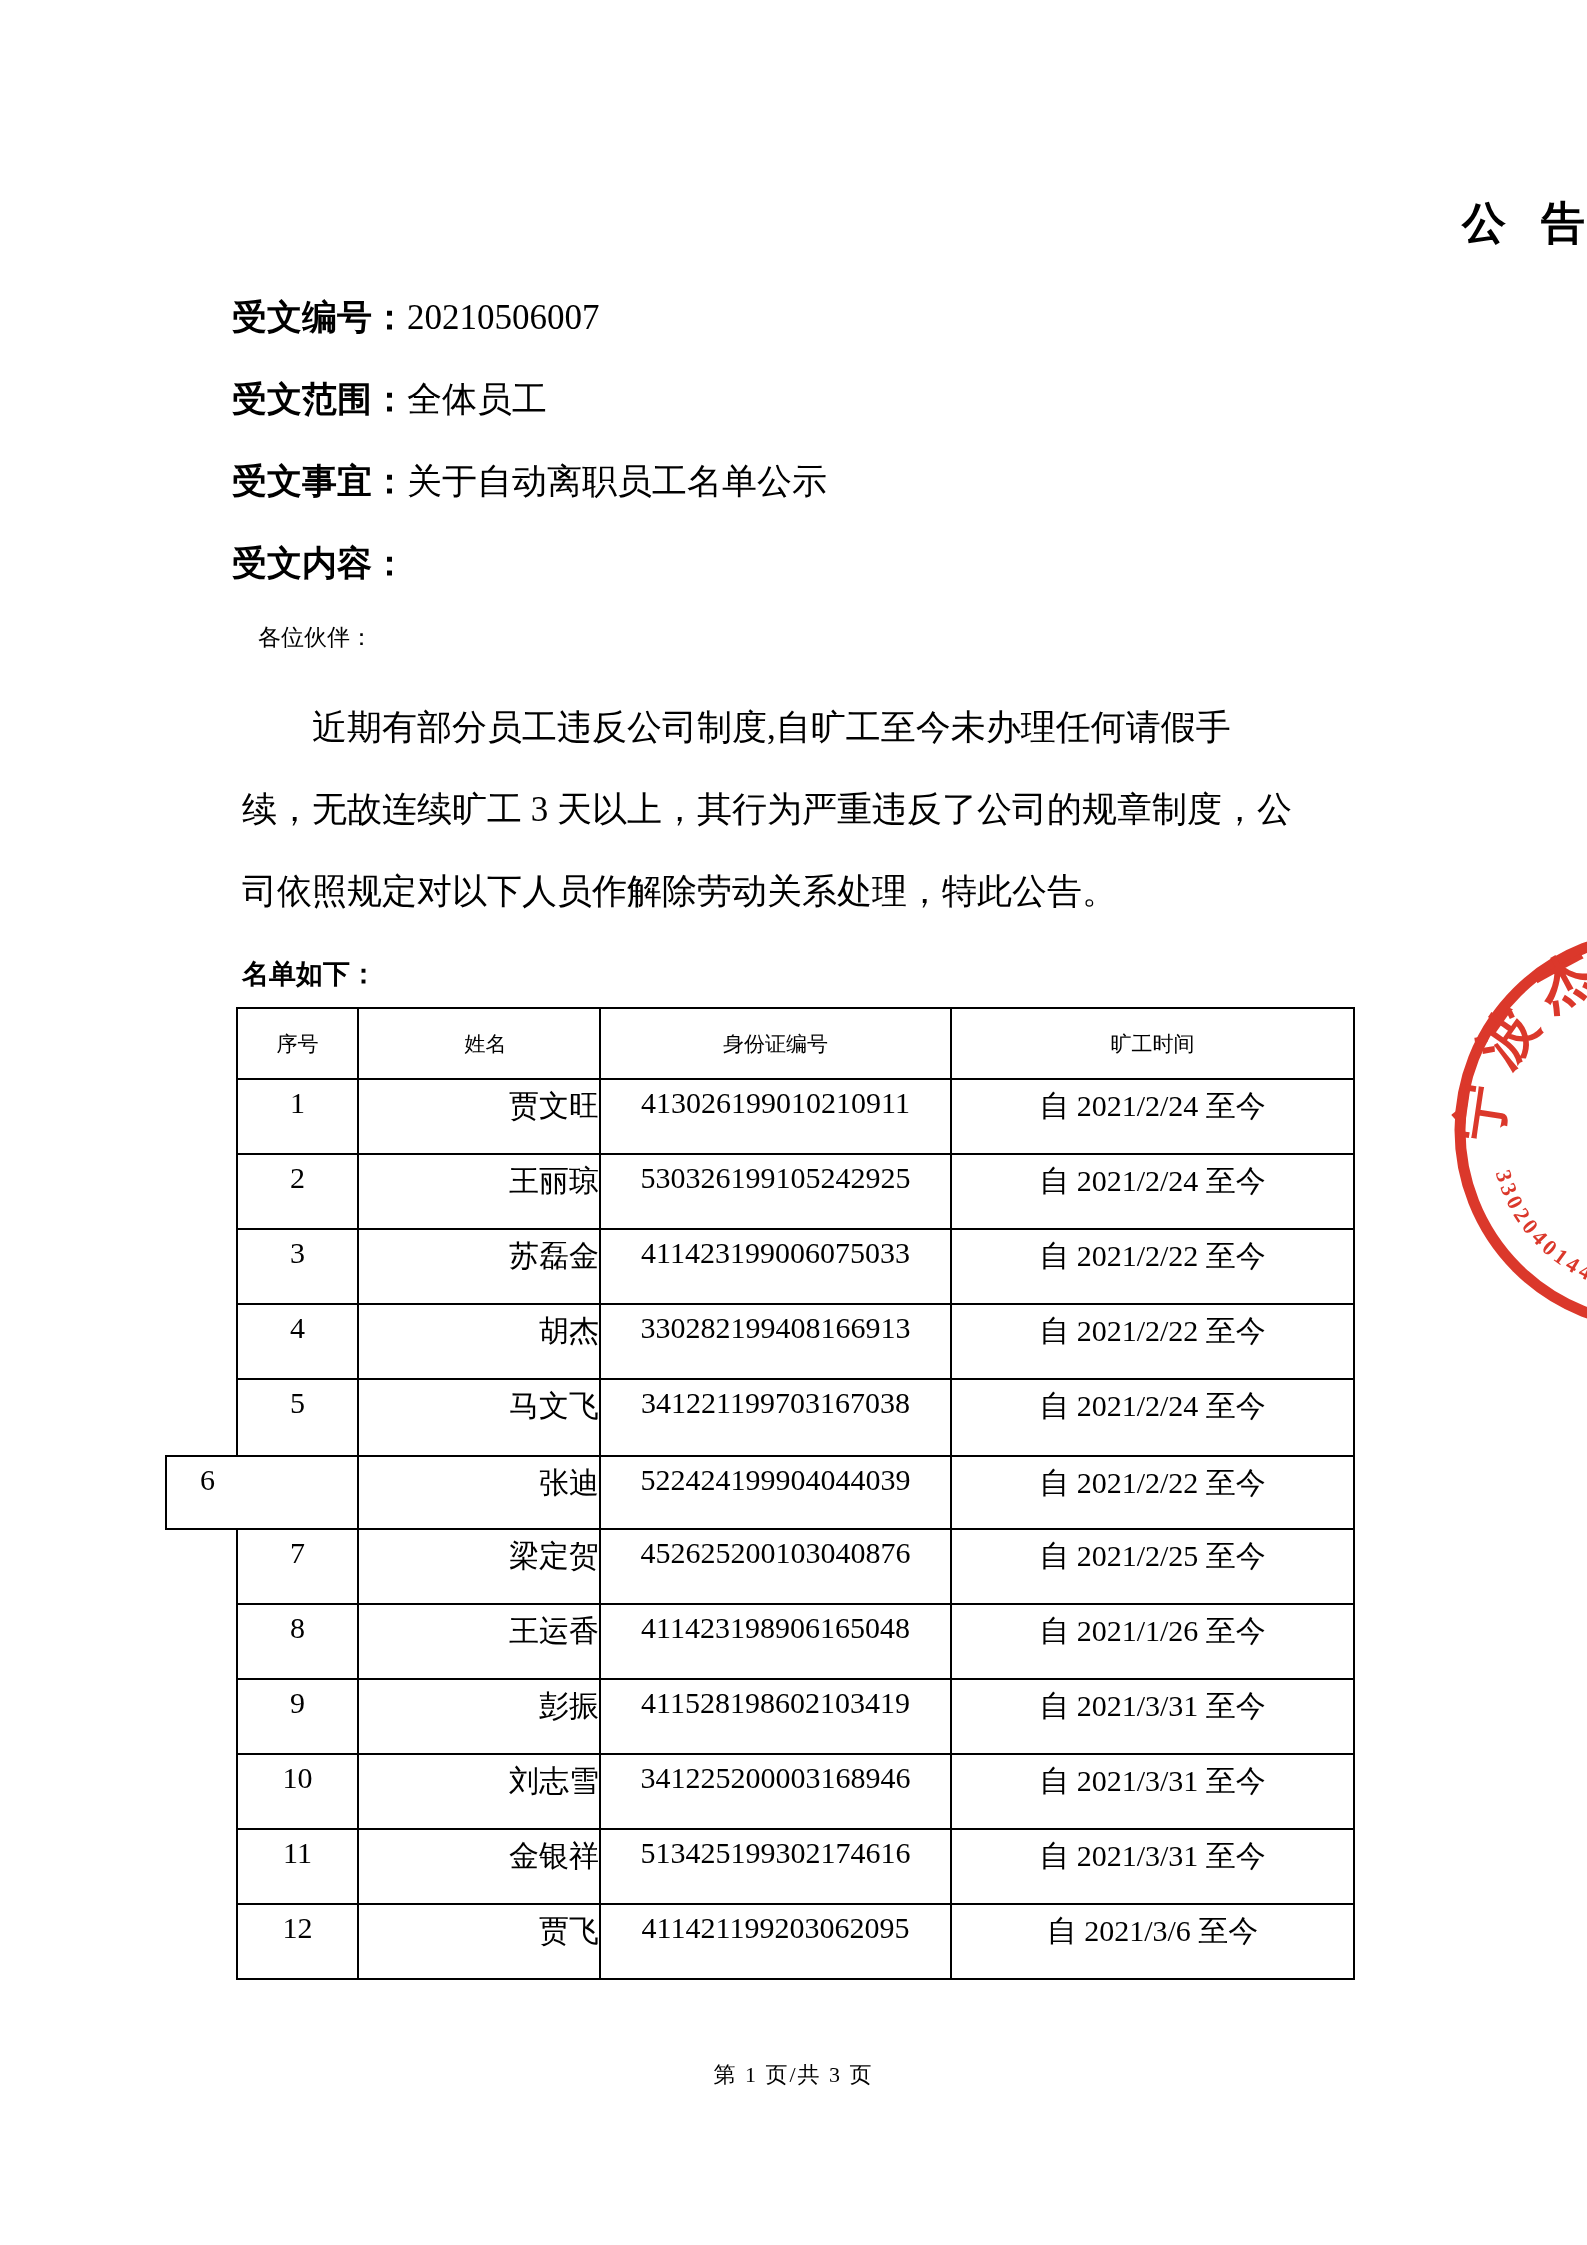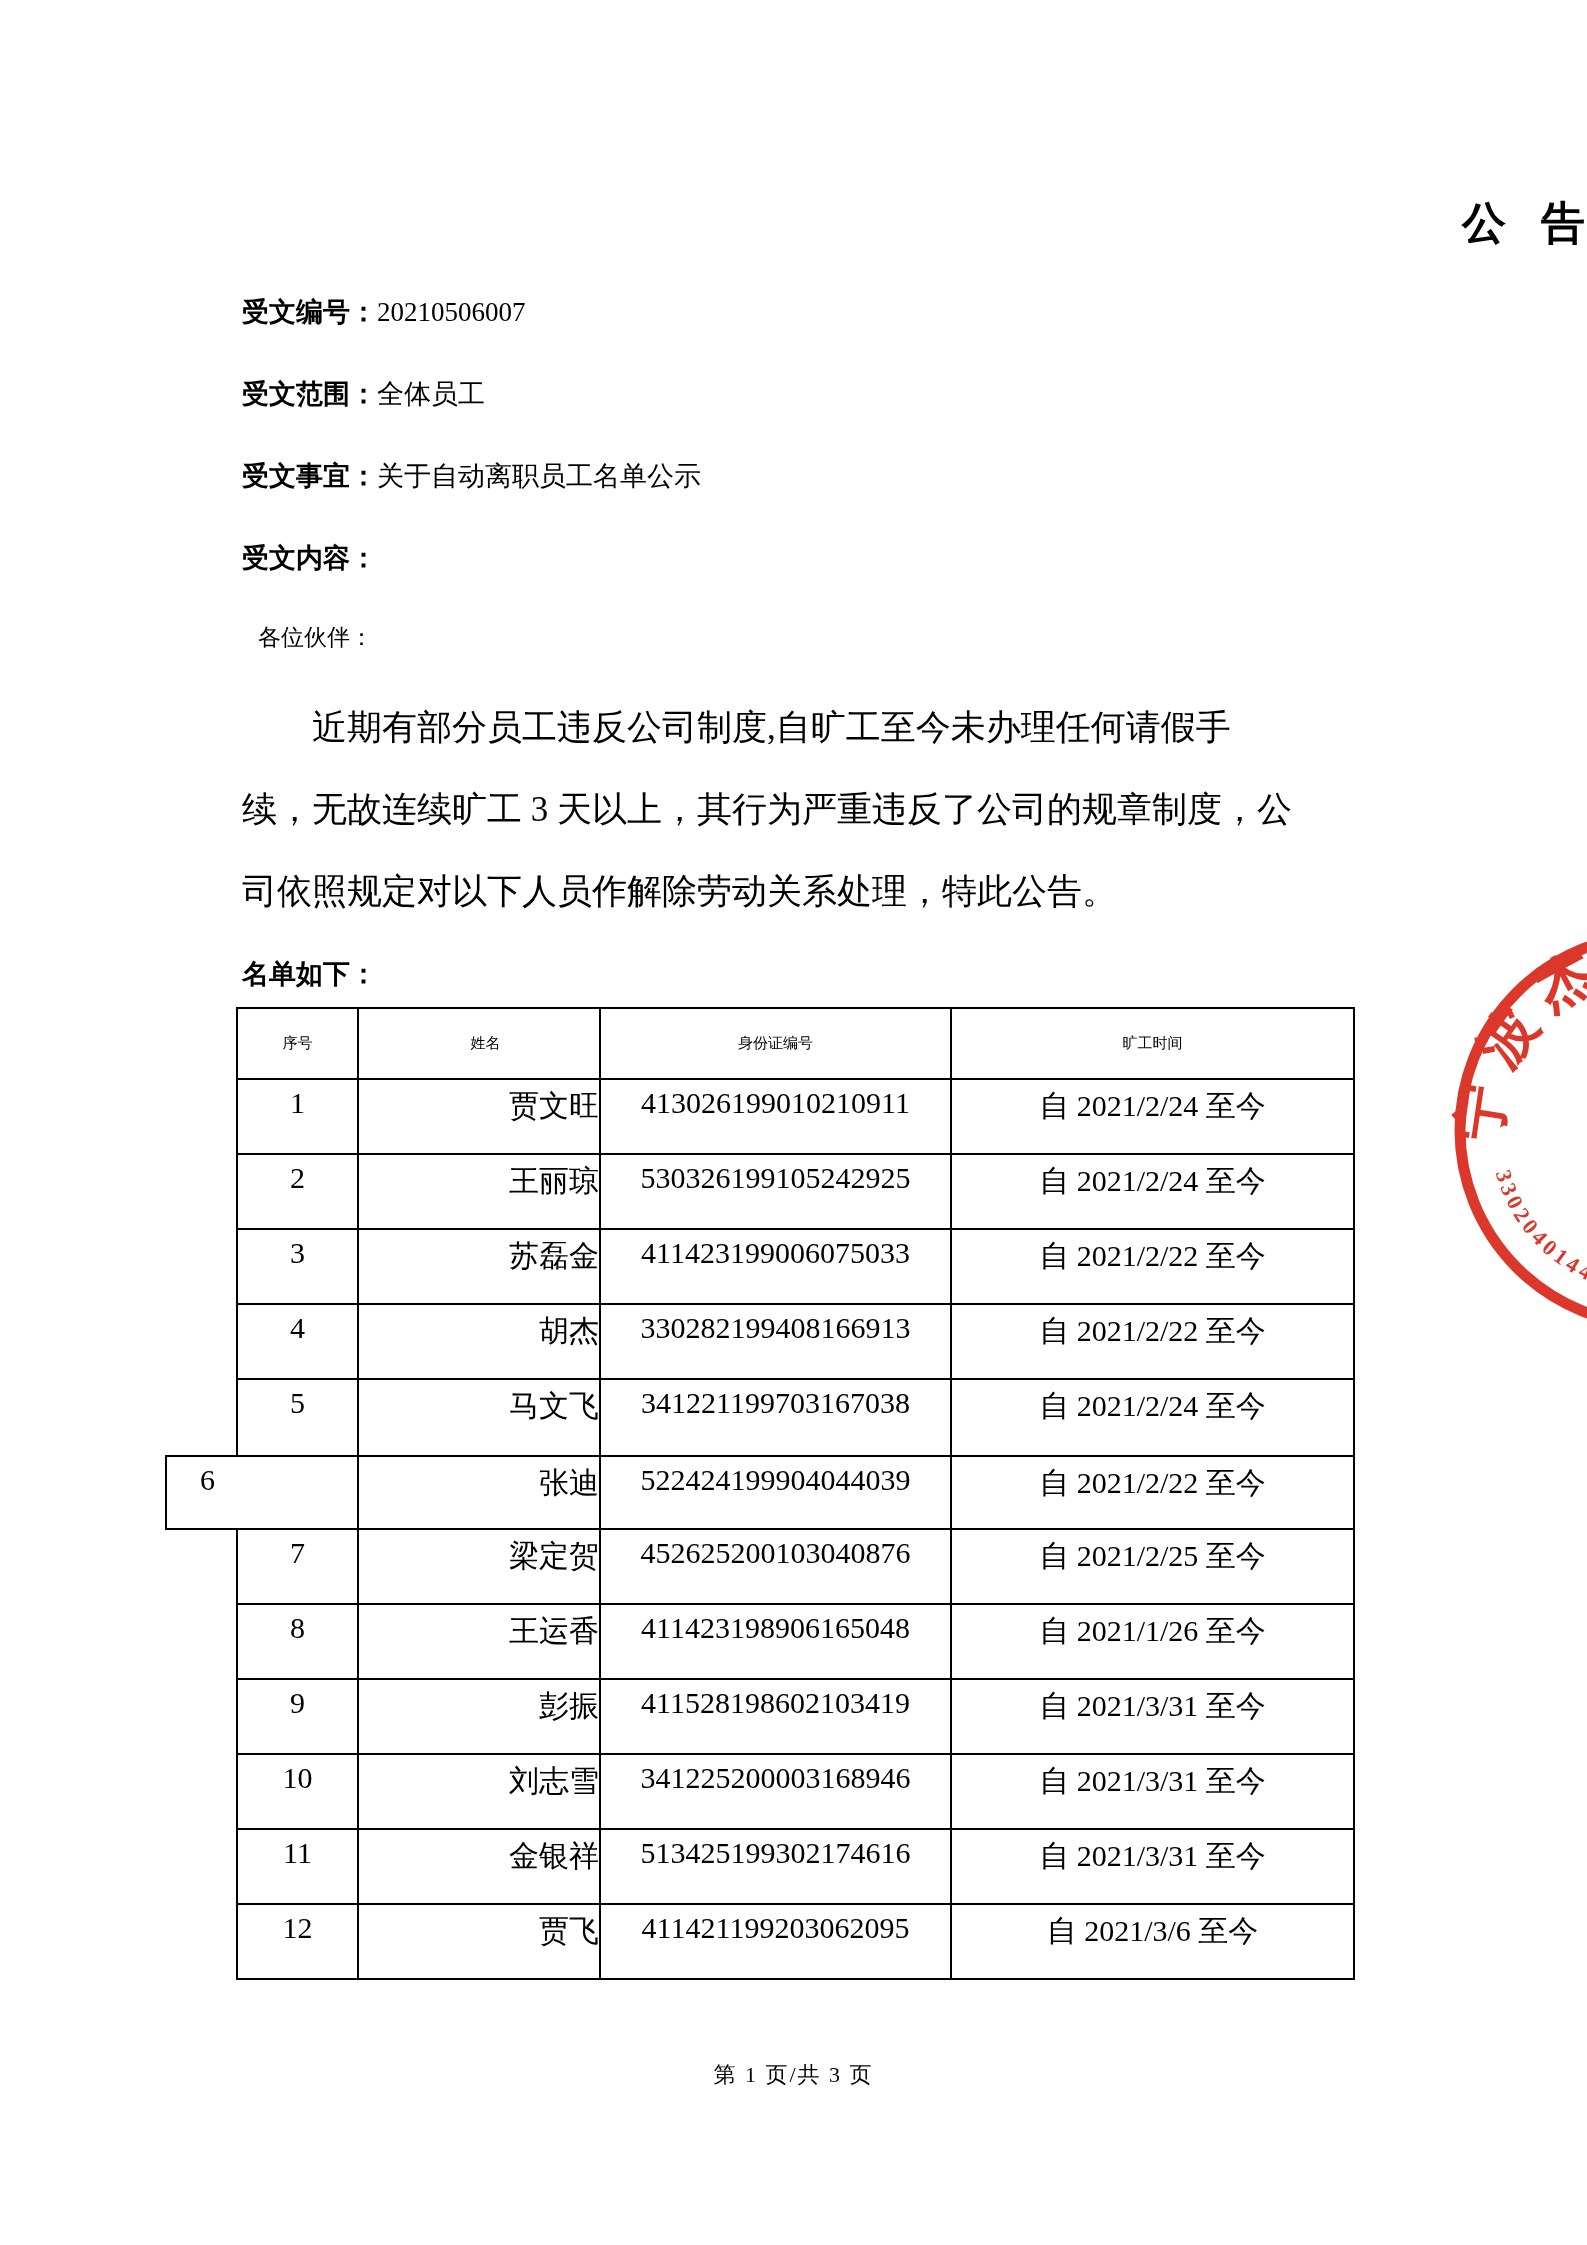--- a/index.html
+++ b/index.html
@@ -13,22 +13,22 @@
     color:#000;
   }
   .doc-title{
     position:absolute;top:194px;left:0;width:1587px;
     text-align:right;
     font-size:44px;font-weight:bold;
     word-spacing:20px;
     letter-spacing:2px;
   }
   .meta-line{
-    position:absolute;left:242px;
-    font-size:27px;white-space:nowrap;
+    position:absolute;left:232px;
+    font-size:35px;white-space:nowrap;
   }
   .meta-label{font-weight:bold;}
   .meta-value{font-weight:normal;}
   .meta-0{top:294px;}
   .meta-1{top:376px;}
   .meta-2{top:458px;}
   .meta-3{top:540px;}
   .salutation{
     position:absolute;left:258px;top:622px;
     font-size:23px;
@@ -57,21 +57,21 @@
     font-size:30px;
     overflow:hidden;
     white-space:nowrap;
     text-align:right;
   }
   .cell:first-child{border-left:2px solid #000;}
   .hrow .cell{
     height:73px;
     border-top:2px solid #000;
     display:flex;align-items:center;justify-content:center;
-    font-size:15px;
+    font-size:21px;
     padding-top:0;
   }
   .c1{width:123px;text-align:center;}
   .c2{width:242px;padding-left:13px;}
   .c3{width:351px;text-align:center;}
   .c4{width:403px;text-align:center;}
   .trow.no-bottom .cell{border-bottom:none;}
   .trow.shifted{margin-left:-71px;}
   .trow.shifted .cell{border-top:2px solid #000;}
   .trow.shifted .c1{width:194px;text-align:left;padding-left:33px;}

